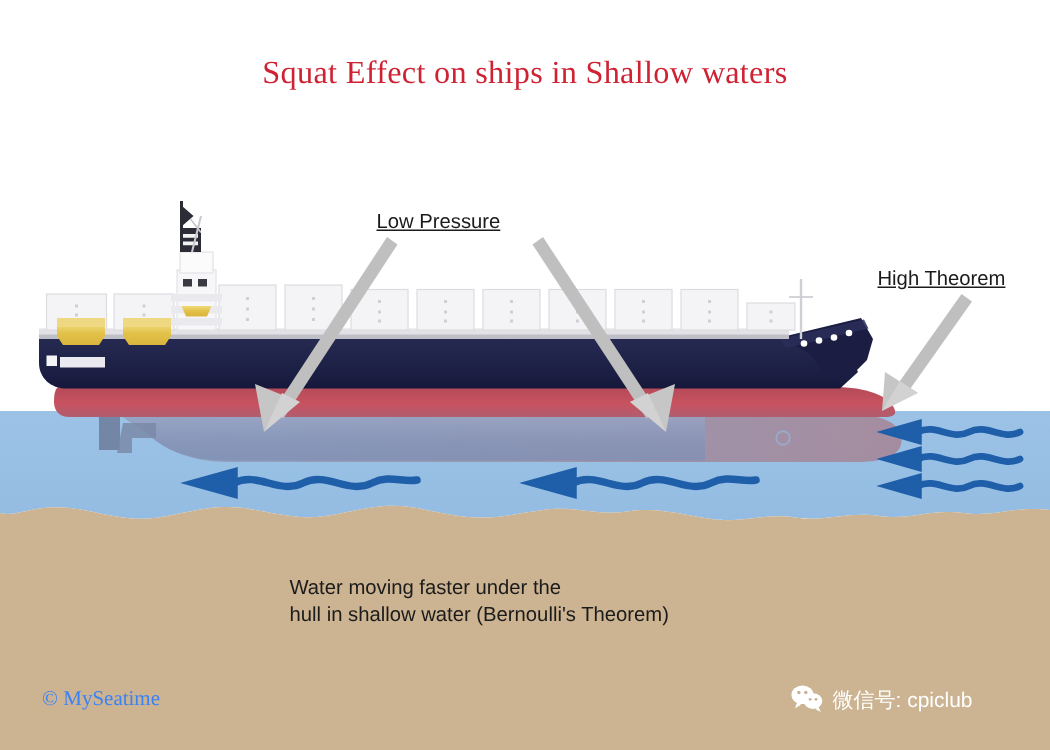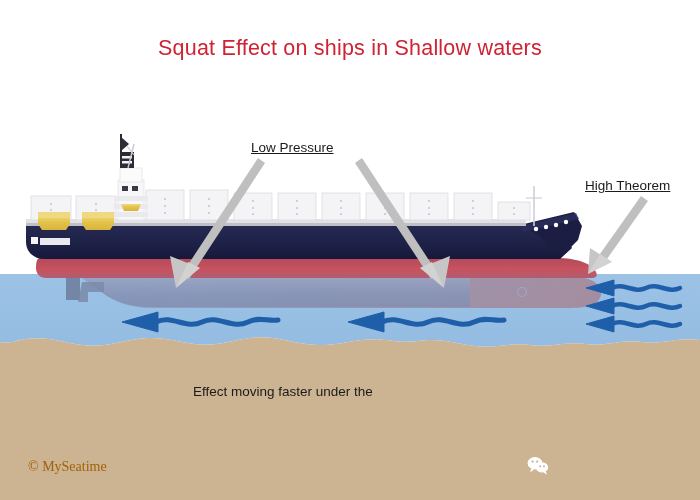--- a/index.html
+++ b/index.html
@@ -24,21 +24,21 @@
   }
   
   .title {
     position: absolute;
     left: 0; top: 36px;
     width: 700px;
     text-align: center;
     font-size: 21.5px;
     letter-spacing: 0.2px;
     color: #cf2233;
-    font-family: Liberation Sans, sans-serif;
+    font-family: Liberation Serif, serif;
     white-space: nowrap;
   }
   
   .label {
     position: absolute;
     font-size: 13.5px;
     color: #1b1b1b;
     white-space: nowrap;
     font-family: "Liberation Sans", sans-serif;
     text-decoration: underline;
@@ -53,21 +53,21 @@
     line-height: 18px;
     color: #1b1b1b;
     font-family: "Liberation Sans", sans-serif;
   }
   .caption div { white-space: nowrap; }
   
   .watermark-left {
     position: absolute;
     left: 28px; top: 459px;
     font-size: 14px;
-    color: #a16207;
+    color: #3b82f6;
     font-family: "Liberation Serif", serif;
     white-space: nowrap;
   }
   .watermark-right {
     position: absolute;
     left: 527px; top: 456px;
     display: flex;
     align-items: center;
     gap: 6px;
     font-size: 14px;
@@ -344,33 +344,35 @@
     </g>
   </svg>
 
   <div class="title">Squat Effect on ships in Shallow waters</div>
 
   <div class="label label-low">Low Pressure</div>
 
   <div class="label label-high">High Theorem</div>
 
   <div class="caption">
-    <div>Effect moving faster under the</div>
+    <div>Water moving faster under the</div>
+    <div>hull in shallow water (Bernoulli's Theorem)</div>
   </div>
 
   <div class="watermark-left">© MySeatime</div>
 
   <div class="watermark-right">
     <span class="wechat-glyph">
       <svg width="22" height="19" viewBox="0 0 22 19">
         <ellipse cx="8" cy="7.2" rx="7.4" ry="6.2" fill="#ffffff"></ellipse>
         <path d="M4.5,12 L3,16.2 L7,13.8 Z" fill="#ffffff"></path>
         <circle cx="5.6" cy="5.6" r="1.15" fill="#c8b294"></circle>
         <circle cx="10.2" cy="5.6" r="1.15" fill="#c8b294"></circle>
         <ellipse cx="15" cy="11.4" rx="6.2" ry="5.2" fill="#ffffff"></ellipse>
         <path d="M18.6,15.2 L20.2,18.6 L16.6,16.8 Z" fill="#ffffff"></path>
         <circle cx="13.1" cy="10.2" r="0.95" fill="#c8b294"></circle>
         <circle cx="17" cy="10.2" r="0.95" fill="#c8b294"></circle>
       </svg>
     </span>
+    <span>微信号: cpiclub</span>
   </div>
 
 </div>
 
 </body></html>

